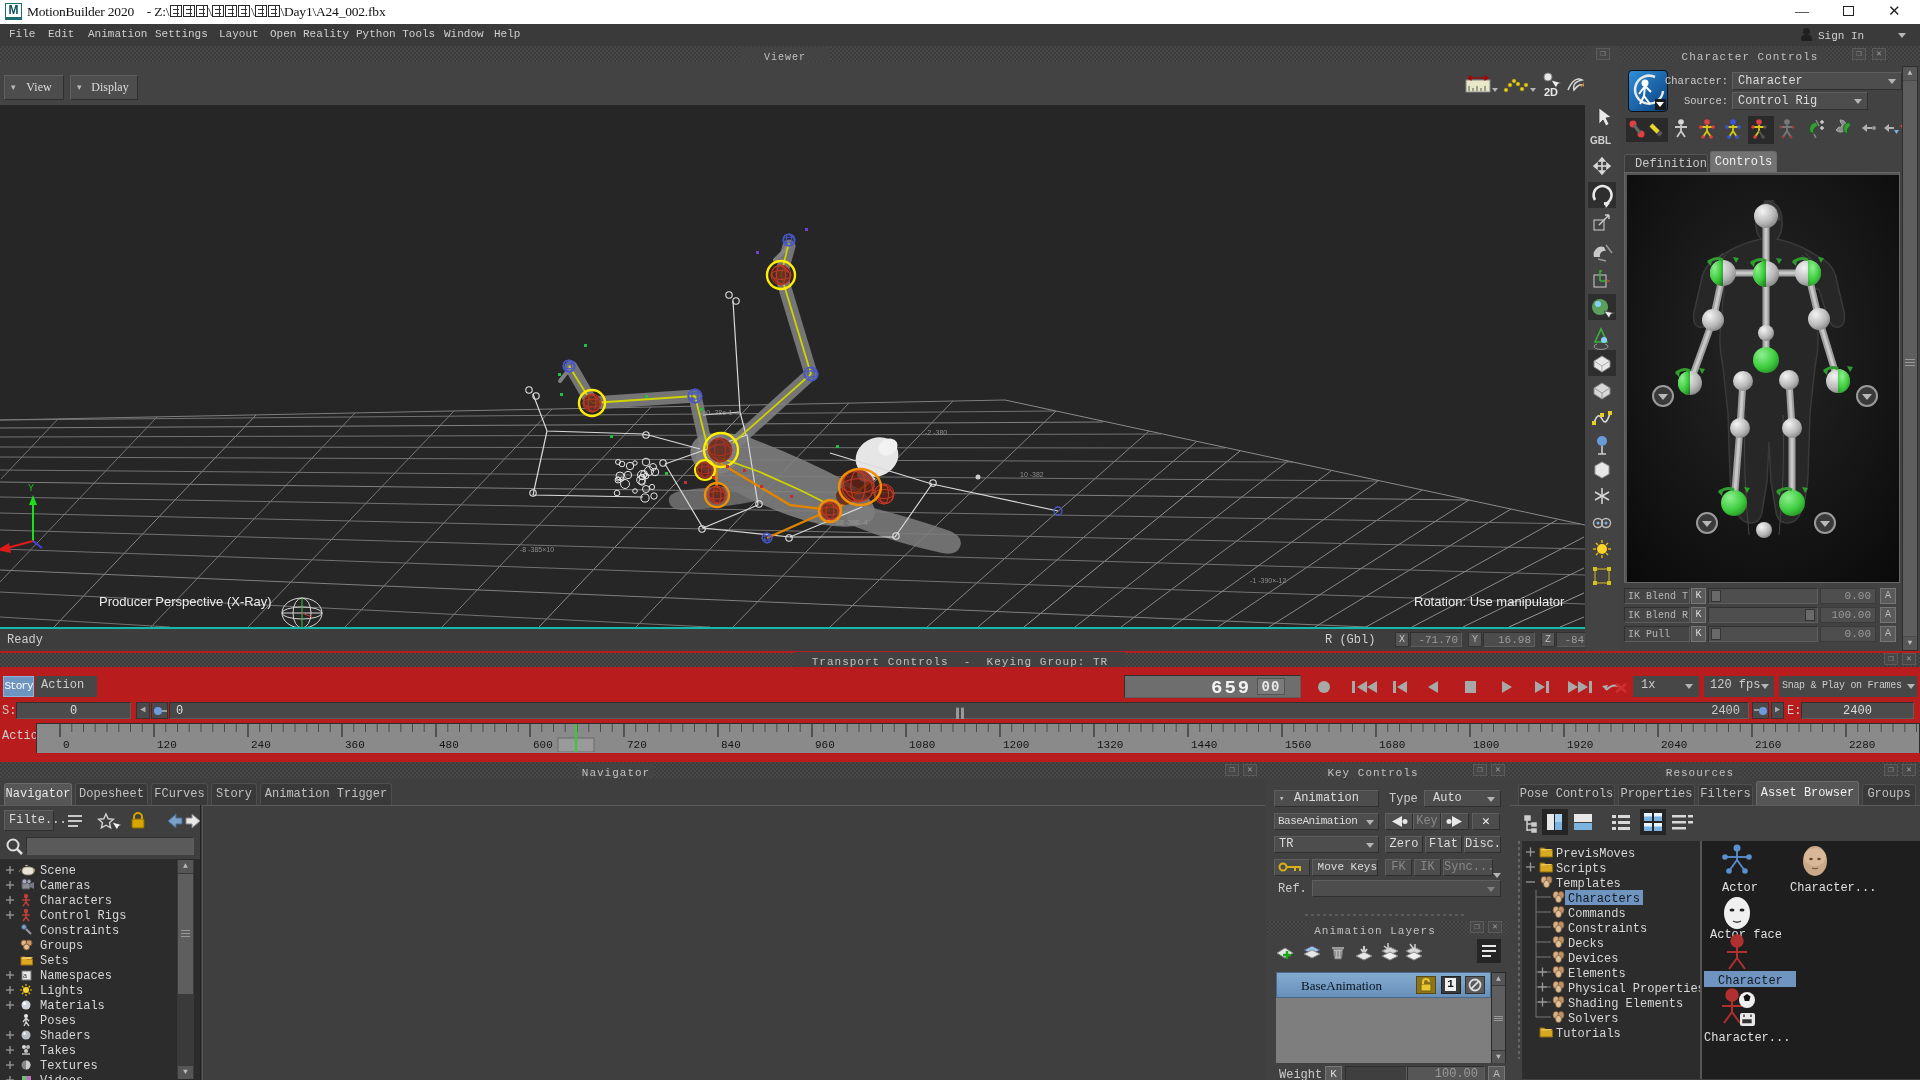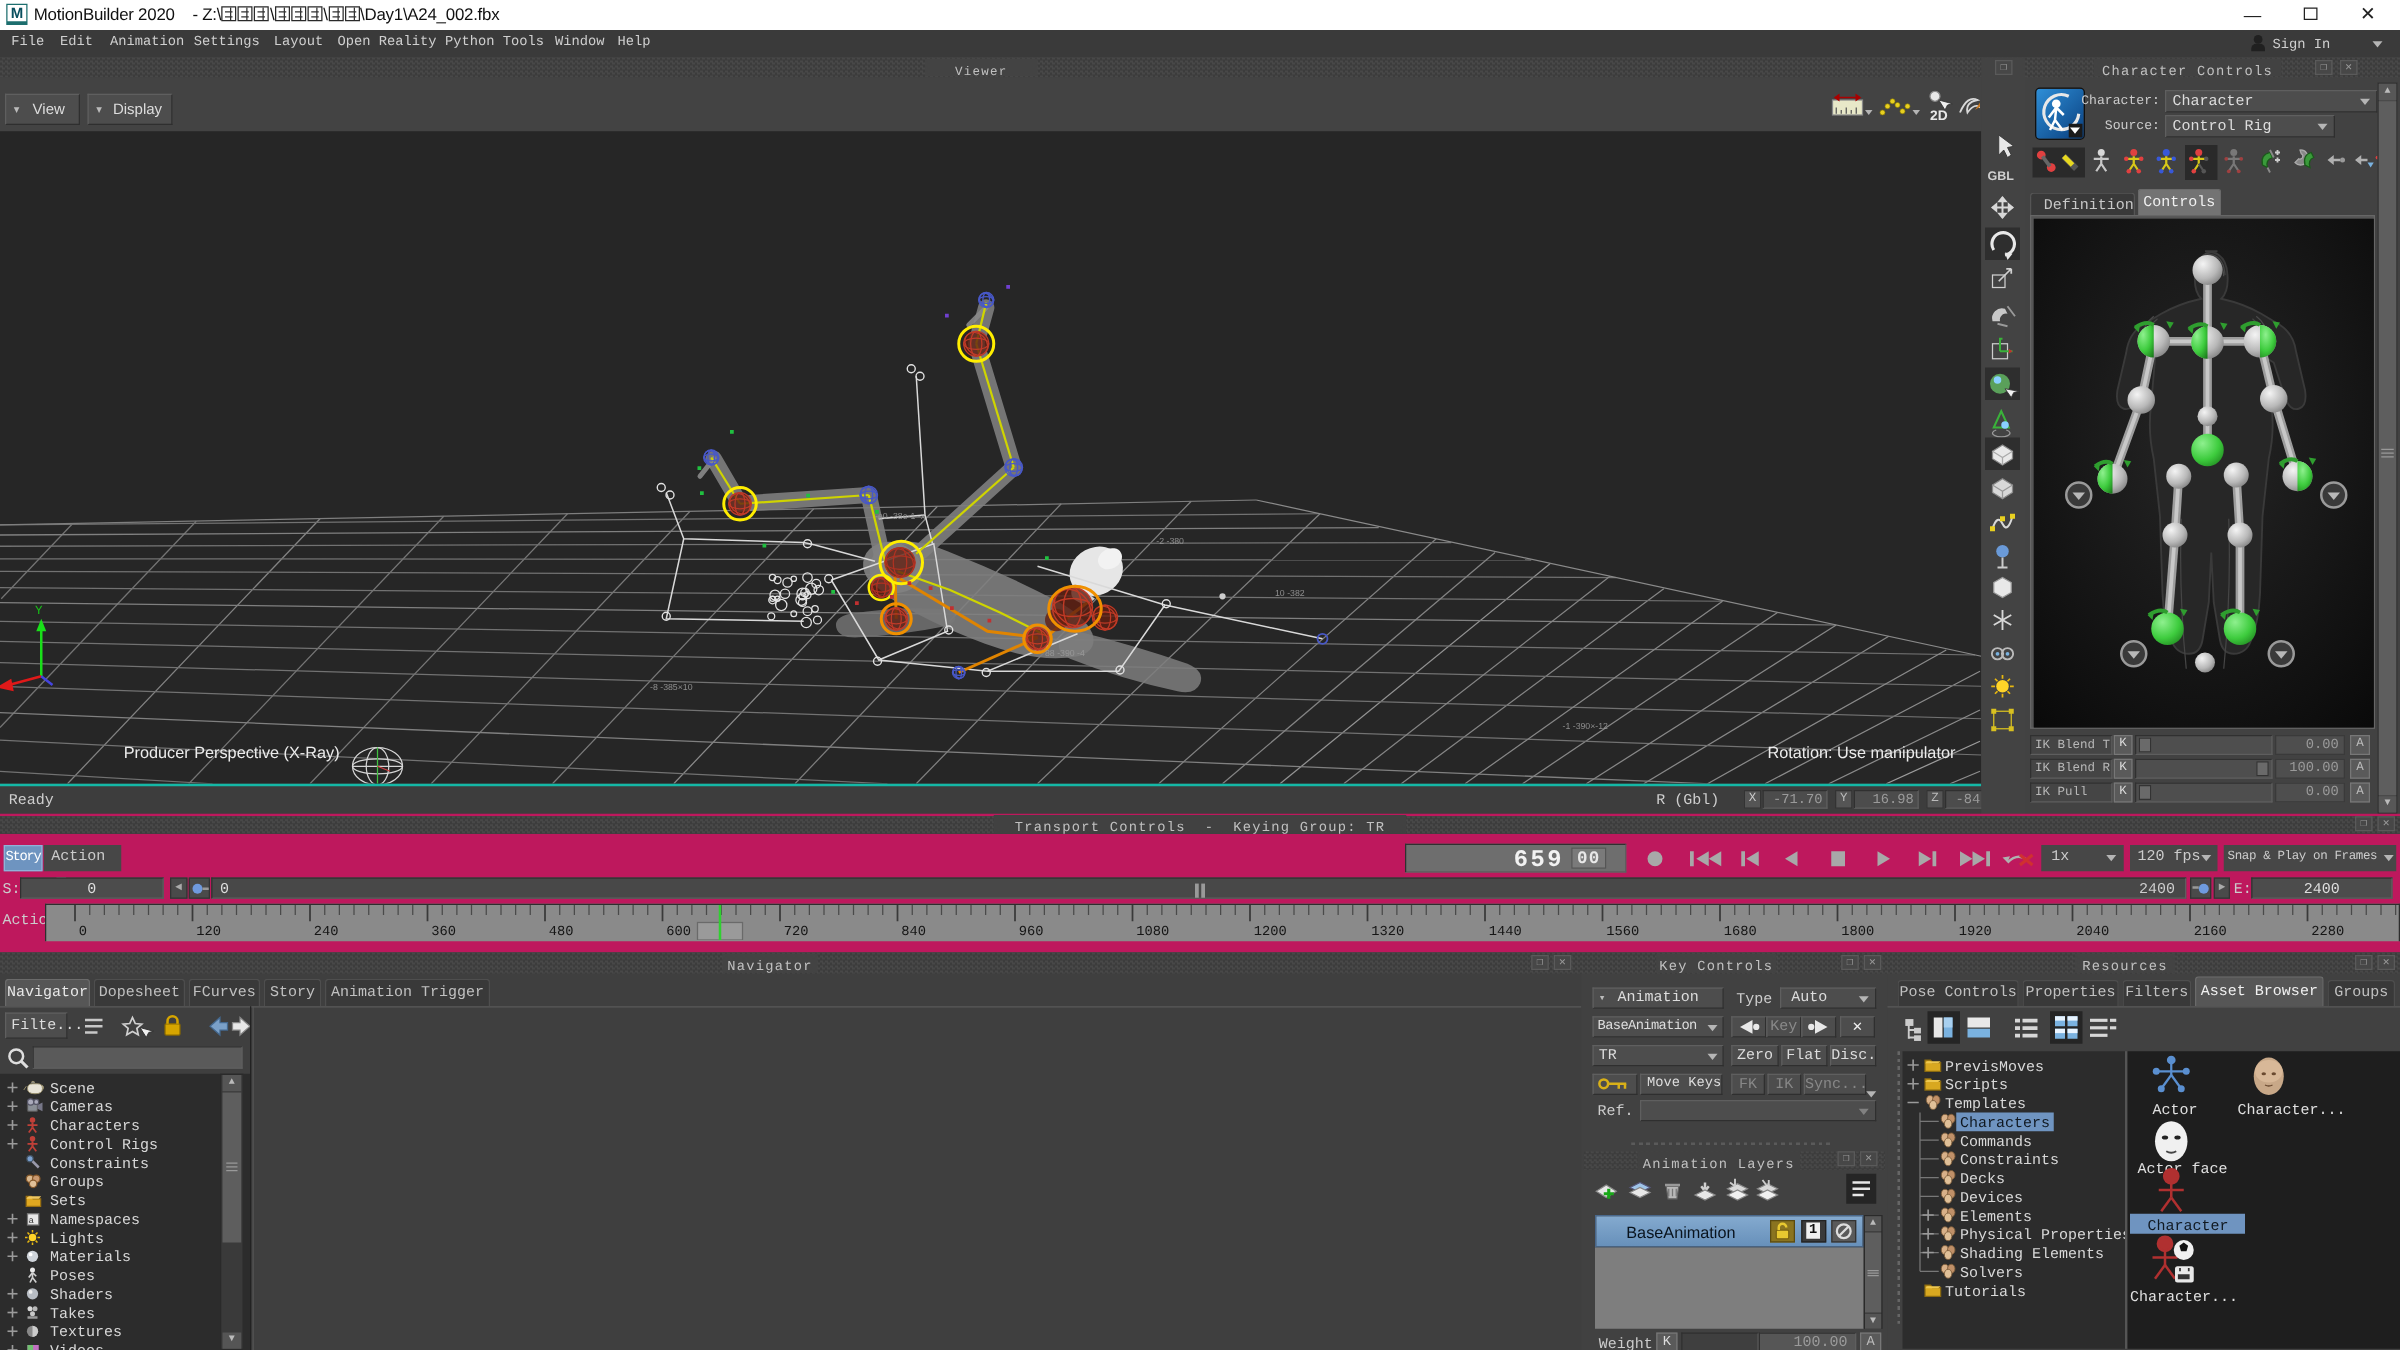--- a/index.html
+++ b/index.html
@@ -1,18 +1,18 @@
 <!DOCTYPE html>
 <html><head><meta charset="utf-8"><style>
 *{margin:0;padding:0;box-sizing:border-box}
 html,body{width:1920px;height:1080px;overflow:hidden;background:#414141;font-family:"Liberation Mono",monospace;-webkit-font-smoothing:antialiased}
 .abs{position:absolute}
 #page{position:relative;width:1920px;height:1080px}
 .mono{font-family:"Liberation Mono",monospace}
-.sans{font-family:Liberation Sans, sans-serif}
+.sans{font-family:Liberation Serif, serif}
 .hatch{background:repeating-conic-gradient(#484848 0% 25%, #3c3c3c 0% 50%) 0 0/4px 4px;background-color:#424242;}
 .hdrtxt{color:#c0c0c0;font-size:12px;letter-spacing:1px}
 .btn{background:#4d4d4d;border:1px solid #5f5f5f;border-bottom-color:#2f2f2f;border-right-color:#2f2f2f;color:#ccc}
 .inset{background:#4c4c4c;border:1px solid #303030;border-bottom-color:#5e5e5e;border-right-color:#5e5e5e}
 .winbtn{width:14px;height:12px;border:1px solid #5a5a5a;background:#474747;color:#999;font-size:9px;line-height:10px;text-align:center;z-index:6}
 .tri{width:0;height:0;display:inline-block}
 .trid{border-left:4px solid transparent;border-right:4px solid transparent;border-top:5px solid #b5b5b5}
 
 .cjkbox{display:inline-block;width:12px;height:12px;border:1px solid #2a2a2a;position:relative;top:1px;margin:0 0.5px}
 </style></head>
@@ -712,21 +712,21 @@
       </div>
   <div class="abs" style="left:282px;top:20px;width:16px;height:585px;background:#4a4a4a;border:1px solid #2e2e2e">
     <div class="abs" style="left:0px;top:0px;width:14px;height:13px;background:#575757;color:#bbb;font-size:8px;text-align:center;line-height:12px">▲</div>
     <div class="abs" style="left:0px;top:14px;width:14px;height:555px;background:#5e5e5e">
           <span style="position:absolute;left:2px;top:278px;width:10px;border-top:1px solid #999;box-shadow:0 3px #999,0 6px #999"></span>
         </div>
     <div class="abs" style="left:0px;top:570px;width:14px;height:13px;background:#575757;color:#bbb;font-size:8px;text-align:center;line-height:12px">▼</div>
   </div>
 </div>
 
-<div class="abs" id="transport" style="left:0;top:651px;width:1920px;height:111px;background:#be185d">
+<div class="abs" id="transport" style="left:0;top:651px;width:1920px;height:111px;background:#b91c1c">
   <div class="abs hatch" style="left:0;top:2px;width:1920px;height:14px"></div>
   <div class="abs" style="left:795px;top:1px;width:330px;height:15px;background:#414141;text-align:center"><span class="hdrtxt mono" style="font-size:11px">Transport Controls&nbsp;&nbsp;-&nbsp;&nbsp;Keying Group: TR</span></div>
   <div class="abs winbtn" style="left:1884px;top:2px">❐</div>
       <div class="abs winbtn" style="left:1902px;top:2px">✕</div>
 
   <div class="abs" style="left:3px;top:25px;width:31px;height:21px;background:#6e94c0;border:1px solid #8fb2d8;color:#fff;font-size:11px;text-align:center;line-height:19px;letter-spacing:-1px">Story</div>
   <div class="abs" style="left:35px;top:25px;width:62px;height:21px;background:#474747;color:#ccc;font-size:12px;line-height:19px;padding-left:6px">Action <span class="tri trid" style="margin-left:4px"></span></div>
   <div class="abs inset" style="left:1124px;top:24px;width:177px;height:23px;background:#6e6e6e">
     <span class="abs" style="left:86px;top:1px;font-size:19px;font-weight:bold;color:#f2f2f2;letter-spacing:2px;font-family:'Liberation Mono',monospace">659</span>
     <span class="abs" style="left:132px;top:2px;width:28px;height:17px;background:#7a7a7a;border:1px solid #555;color:#e8e8e8;font-size:14px;font-weight:bold;text-align:center;letter-spacing:1px;font-family:'Liberation Mono',monospace">00</span>

